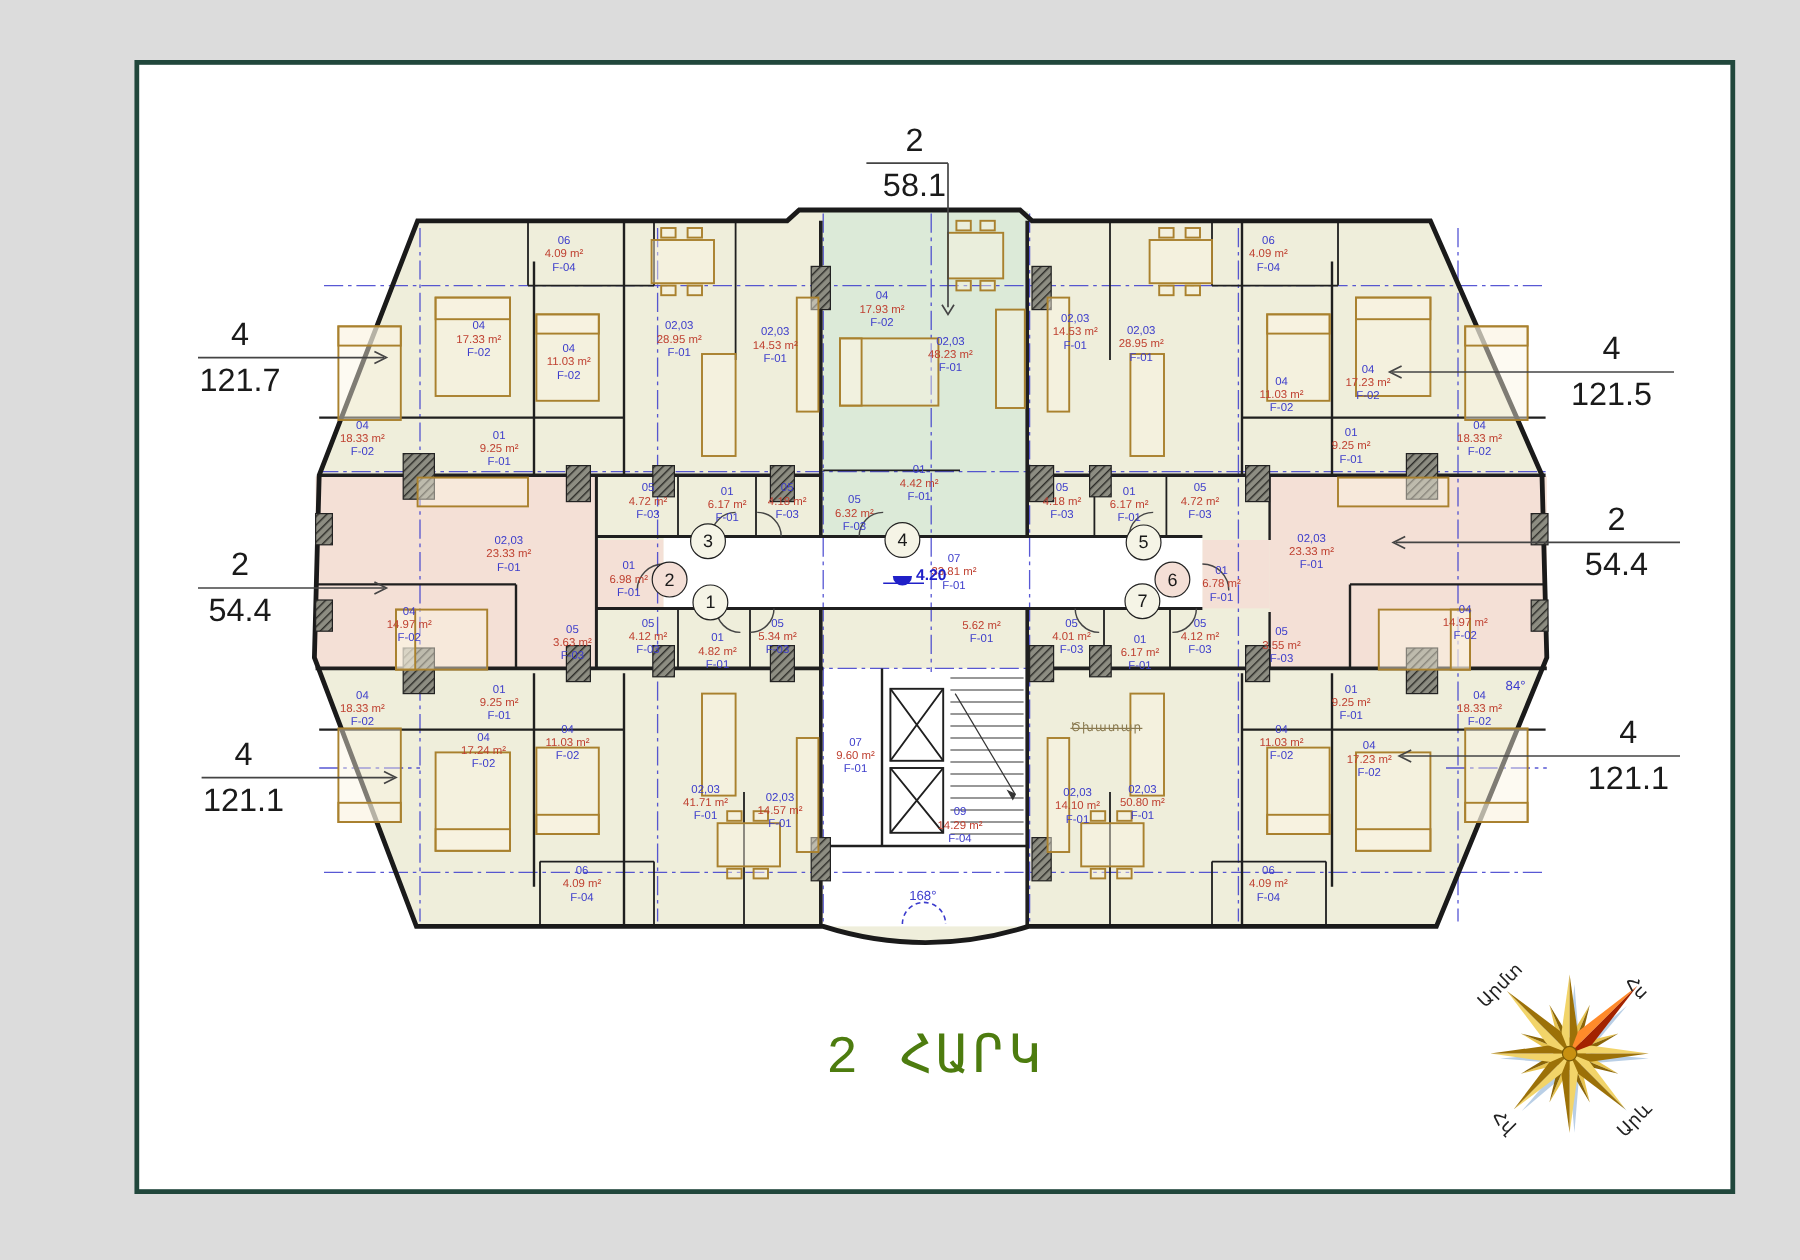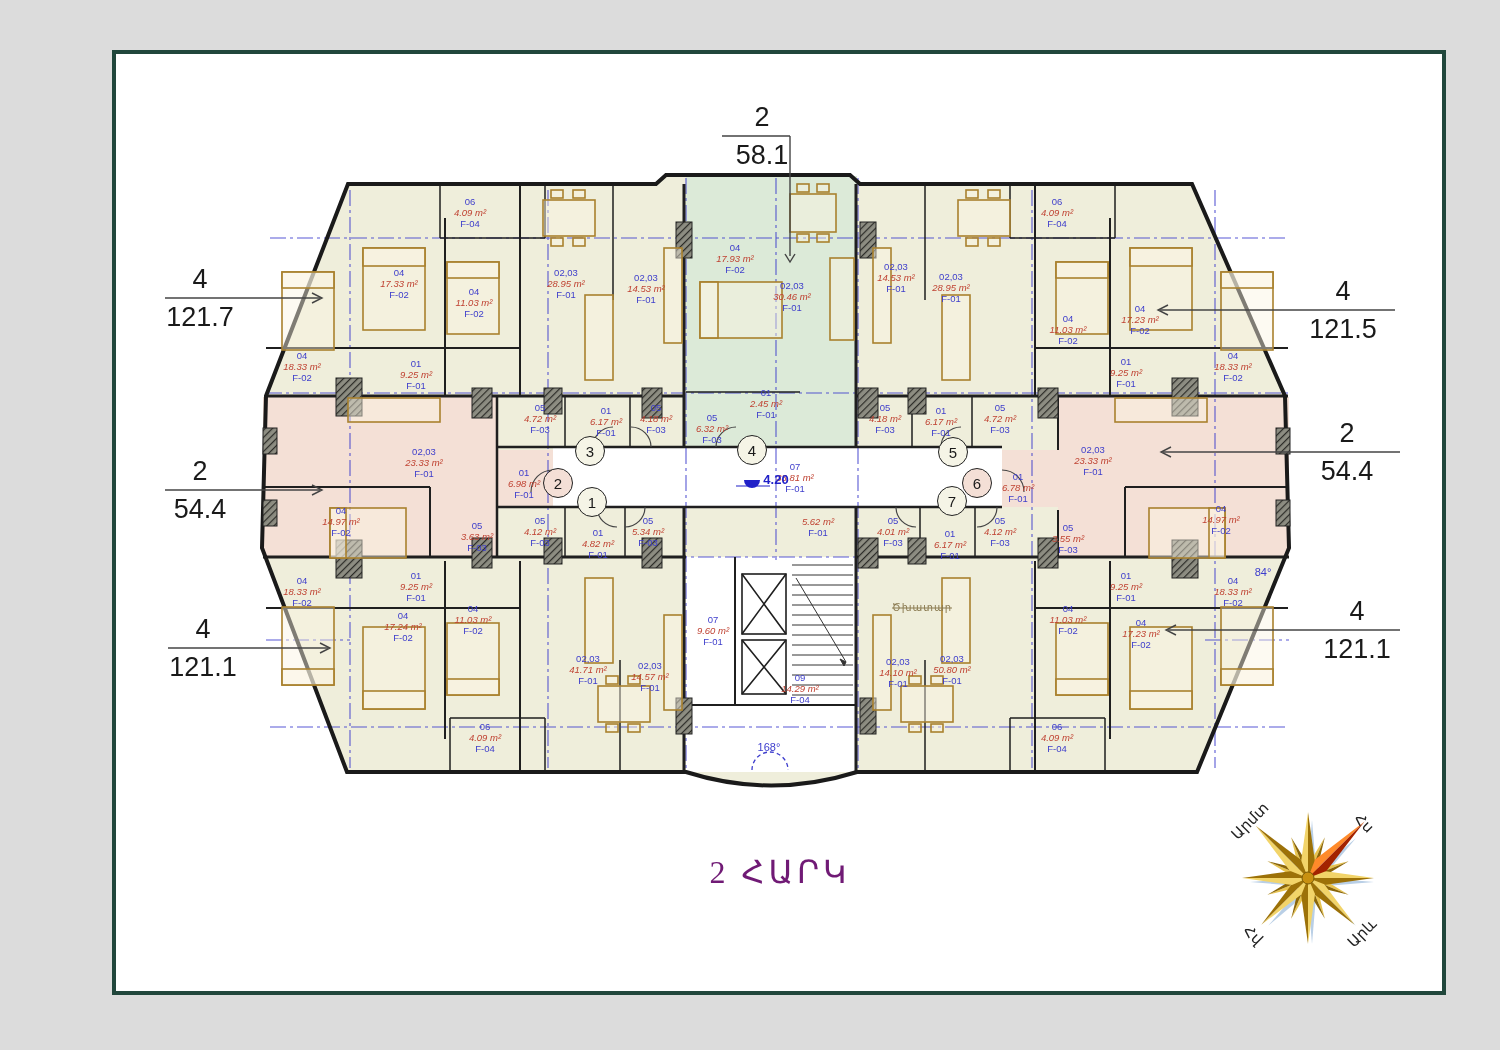--- a/index.html
+++ b/index.html
@@ -11,40 +11,40 @@
     position:absolute;left:112px;top:50px;width:1334px;height:945px;
     background:#ffffff;border:4px solid #21473c;box-sizing:border-box;
   }
   svg.plan{position:absolute;left:0;top:0;width:1500px;height:1050px;pointer-events:none;}
   #labels-layer{position:absolute;left:0;top:0;width:1500px;height:1050px;pointer-events:none;}
   .room-label{
     position:absolute;transform:translate(-50%,-50%);text-align:center;
     font-size:9.5px;line-height:11px;white-space:nowrap;
   }
   .rl-n,.rl-c{color:#3d3dcb;}
-  .rl-a{color:#bf4030;font-style:italic;}
+  .rl-a{color:#bf4030;}
   .bubble{
     position:absolute;width:30px;height:30px;border-radius:50%;
     border:1.7px solid #222;transform:translate(-50%,-50%);
     display:flex;align-items:center;justify-content:center;
     font-size:15px;color:#1a1a1a;box-sizing:border-box;background:#f5f4e6;
   }
   .dim{
     position:absolute;transform:translate(-50%,-50%);text-align:center;
     font-size:27px;color:#1a1a1a;line-height:1;
   }
   .dim-num{margin-bottom:11px;}
   .dim-val{margin-top:9px;}
   .ann{position:absolute;transform:translate(-50%,-50%);white-space:nowrap;}
   .ann.elev{color:#2020c8;font-weight:bold;font-size:13px;}
   .ann.angle{color:#3c3ccd;font-size:11px;}
   .ann.note{color:#8a7a50;font-size:10px;letter-spacing:1px;font-family:"DejaVu Sans",sans-serif;text-decoration:line-through;text-decoration-color:#8a7a50;}
   .page-title{
     position:absolute;left:780px;top:853px;transform:translateX(-50%);
-    font-family:Liberation Serif, serif;font-size:32px;color:#701a75;
+    font-family:Liberation Mono, monospace;font-size:44px;color:#4d7c0f;
     letter-spacing:4px;white-space:nowrap;
   }
   .cmp-label{
     position:absolute;font-family:"DejaVu Sans",sans-serif;font-size:15px;color:#222;
     white-space:nowrap;
   }
 </style>
 </head>
 <body>
 
@@ -326,26 +326,26 @@
       <div class="rl-a">18.33 m²</div>
       <div class="rl-c">F-02</div>
     </div>
     <div class="room-label" style="left: 735px; top: 258px;">
       <div class="rl-n">04</div>
       <div class="rl-a">17.93 m²</div>
       <div class="rl-c">F-02</div>
     </div>
     <div class="room-label" style="left: 792px; top: 296px;">
       <div class="rl-n">02,03</div>
-      <div class="rl-a">30.46 m²</div>
+      <div class="rl-a">48.23 m²</div>
       <div class="rl-c">F-01</div>
     </div>
     <div class="room-label" style="left: 766px; top: 403px;">
       <div class="rl-n">01</div>
-      <div class="rl-a">2.45 m²</div>
+      <div class="rl-a">4.42 m²</div>
       <div class="rl-c">F-01</div>
     </div>
     <div class="room-label" style="left: 1057px; top: 212px;">
       <div class="rl-n">06</div>
       <div class="rl-a">4.09 m²</div>
       <div class="rl-c">F-04</div>
     </div>
     <div class="room-label" style="left: 896px; top: 277px;">
       <div class="rl-n">02,03</div>
       <div class="rl-a">14.53 m²</div>

